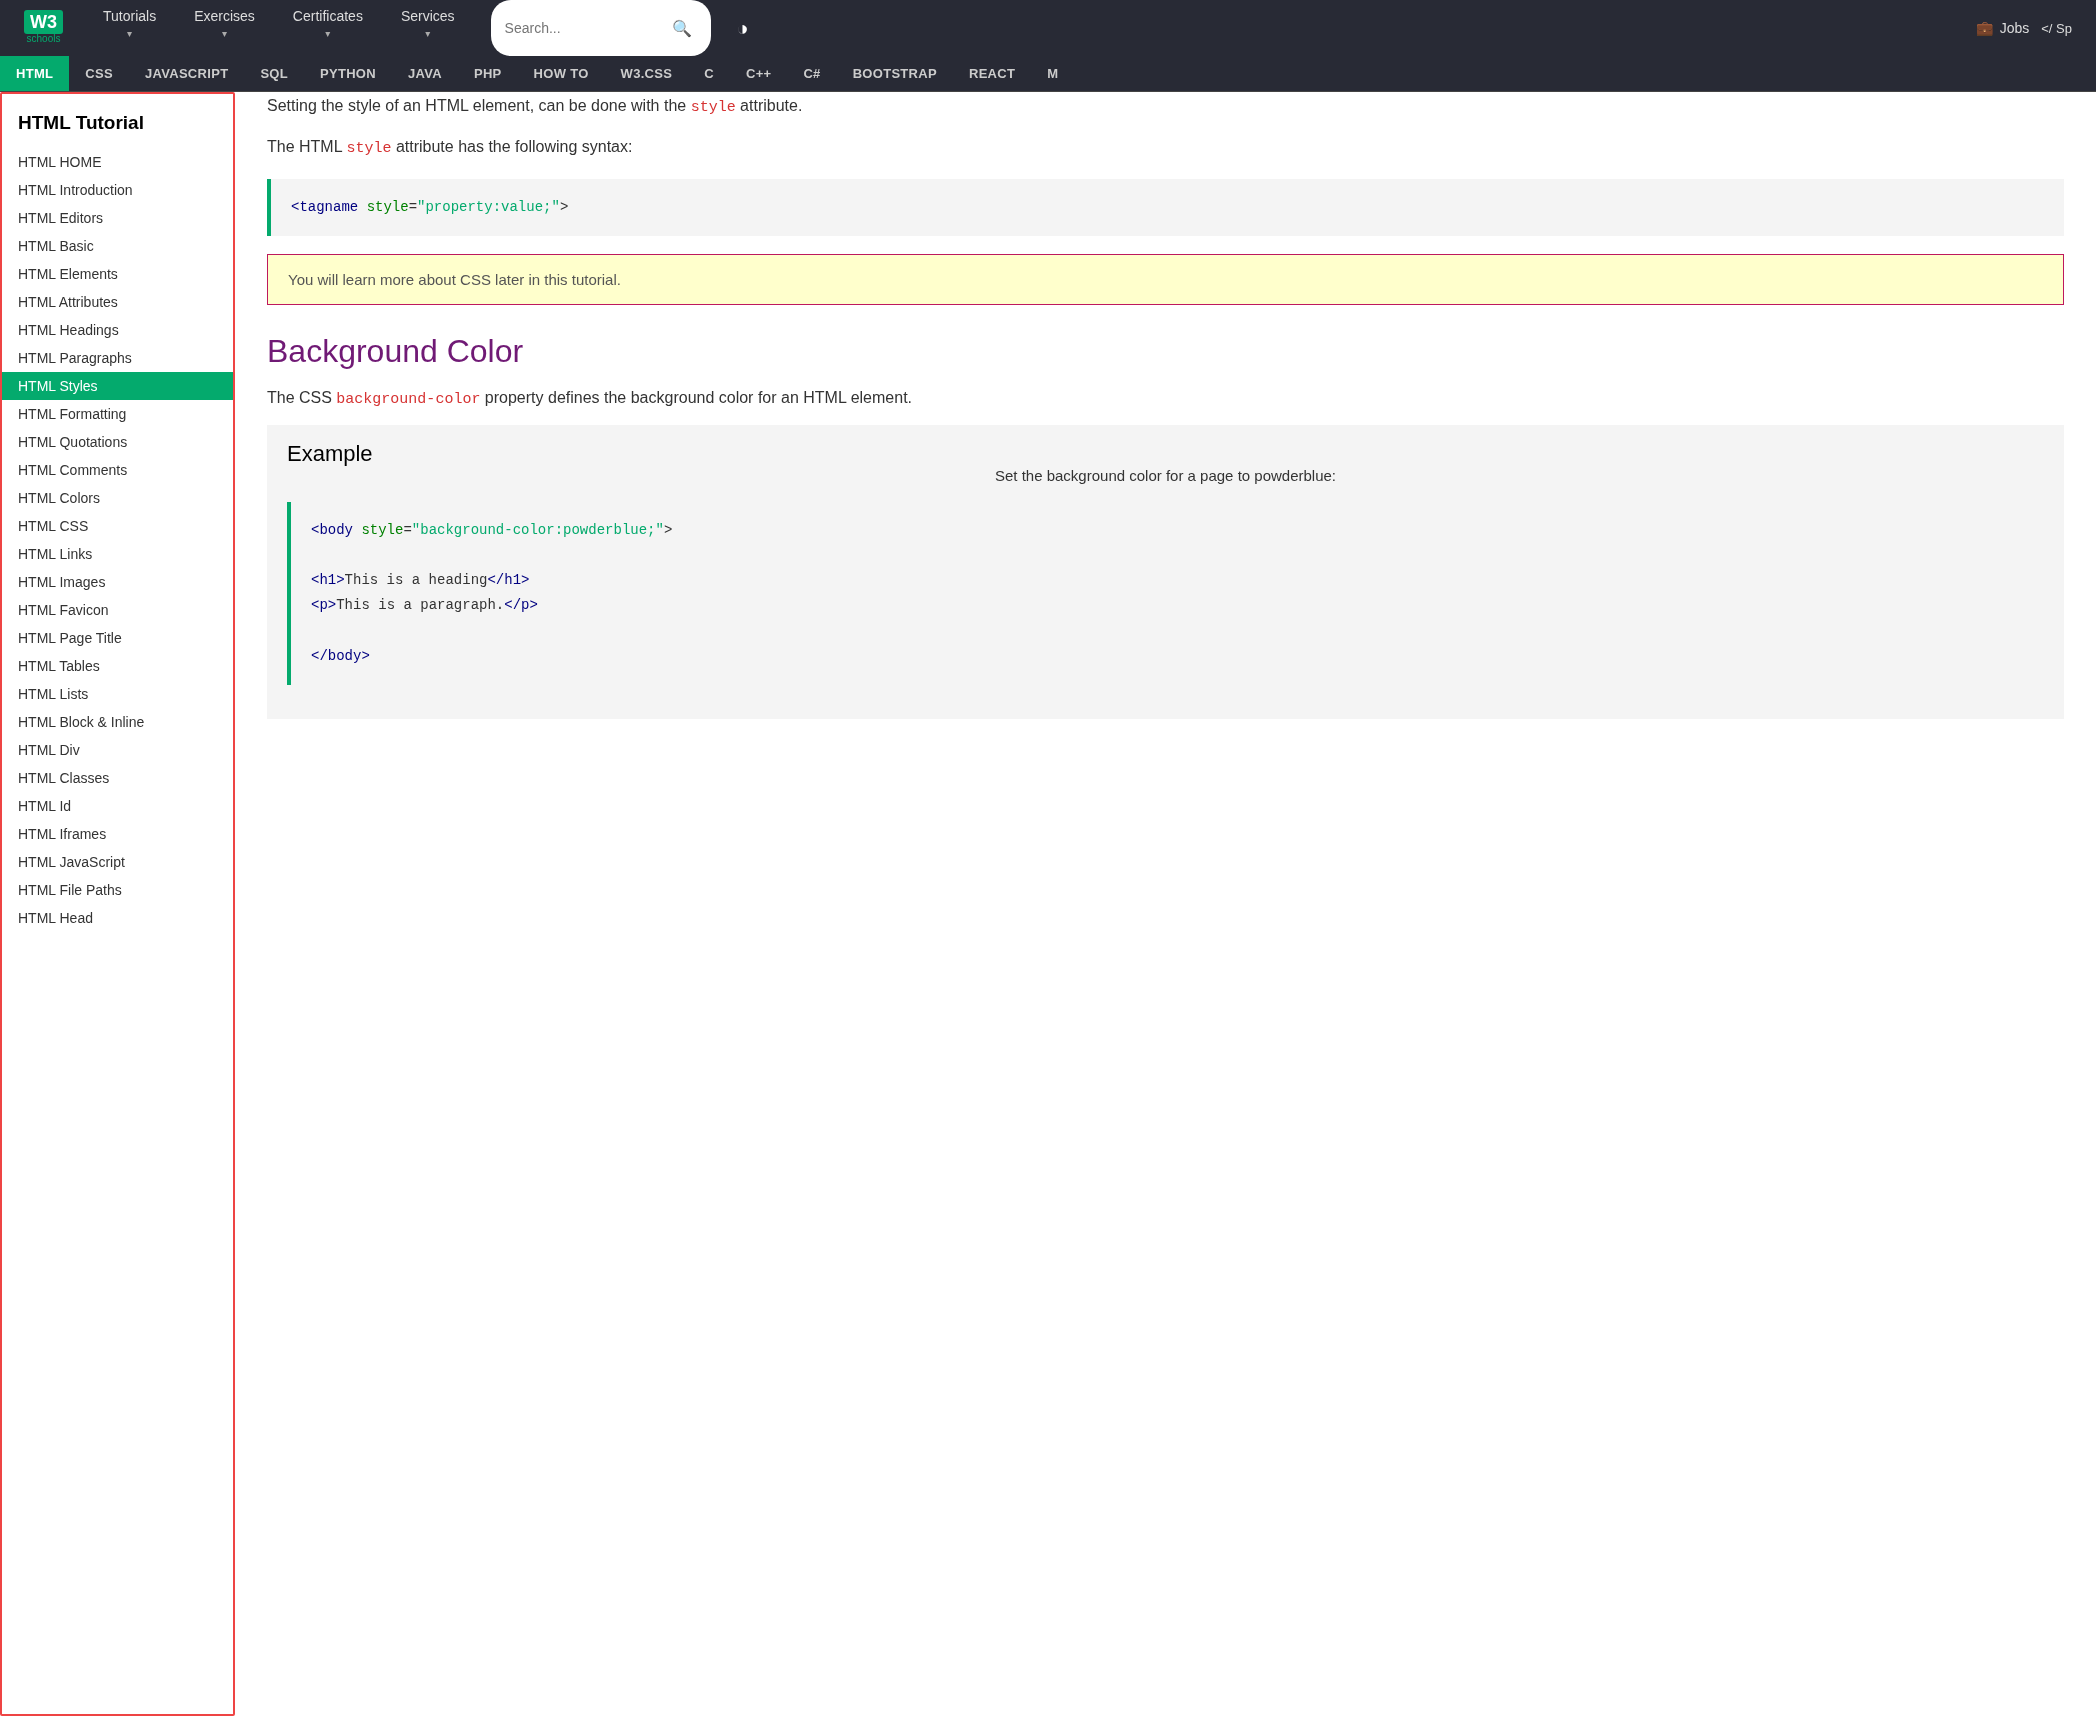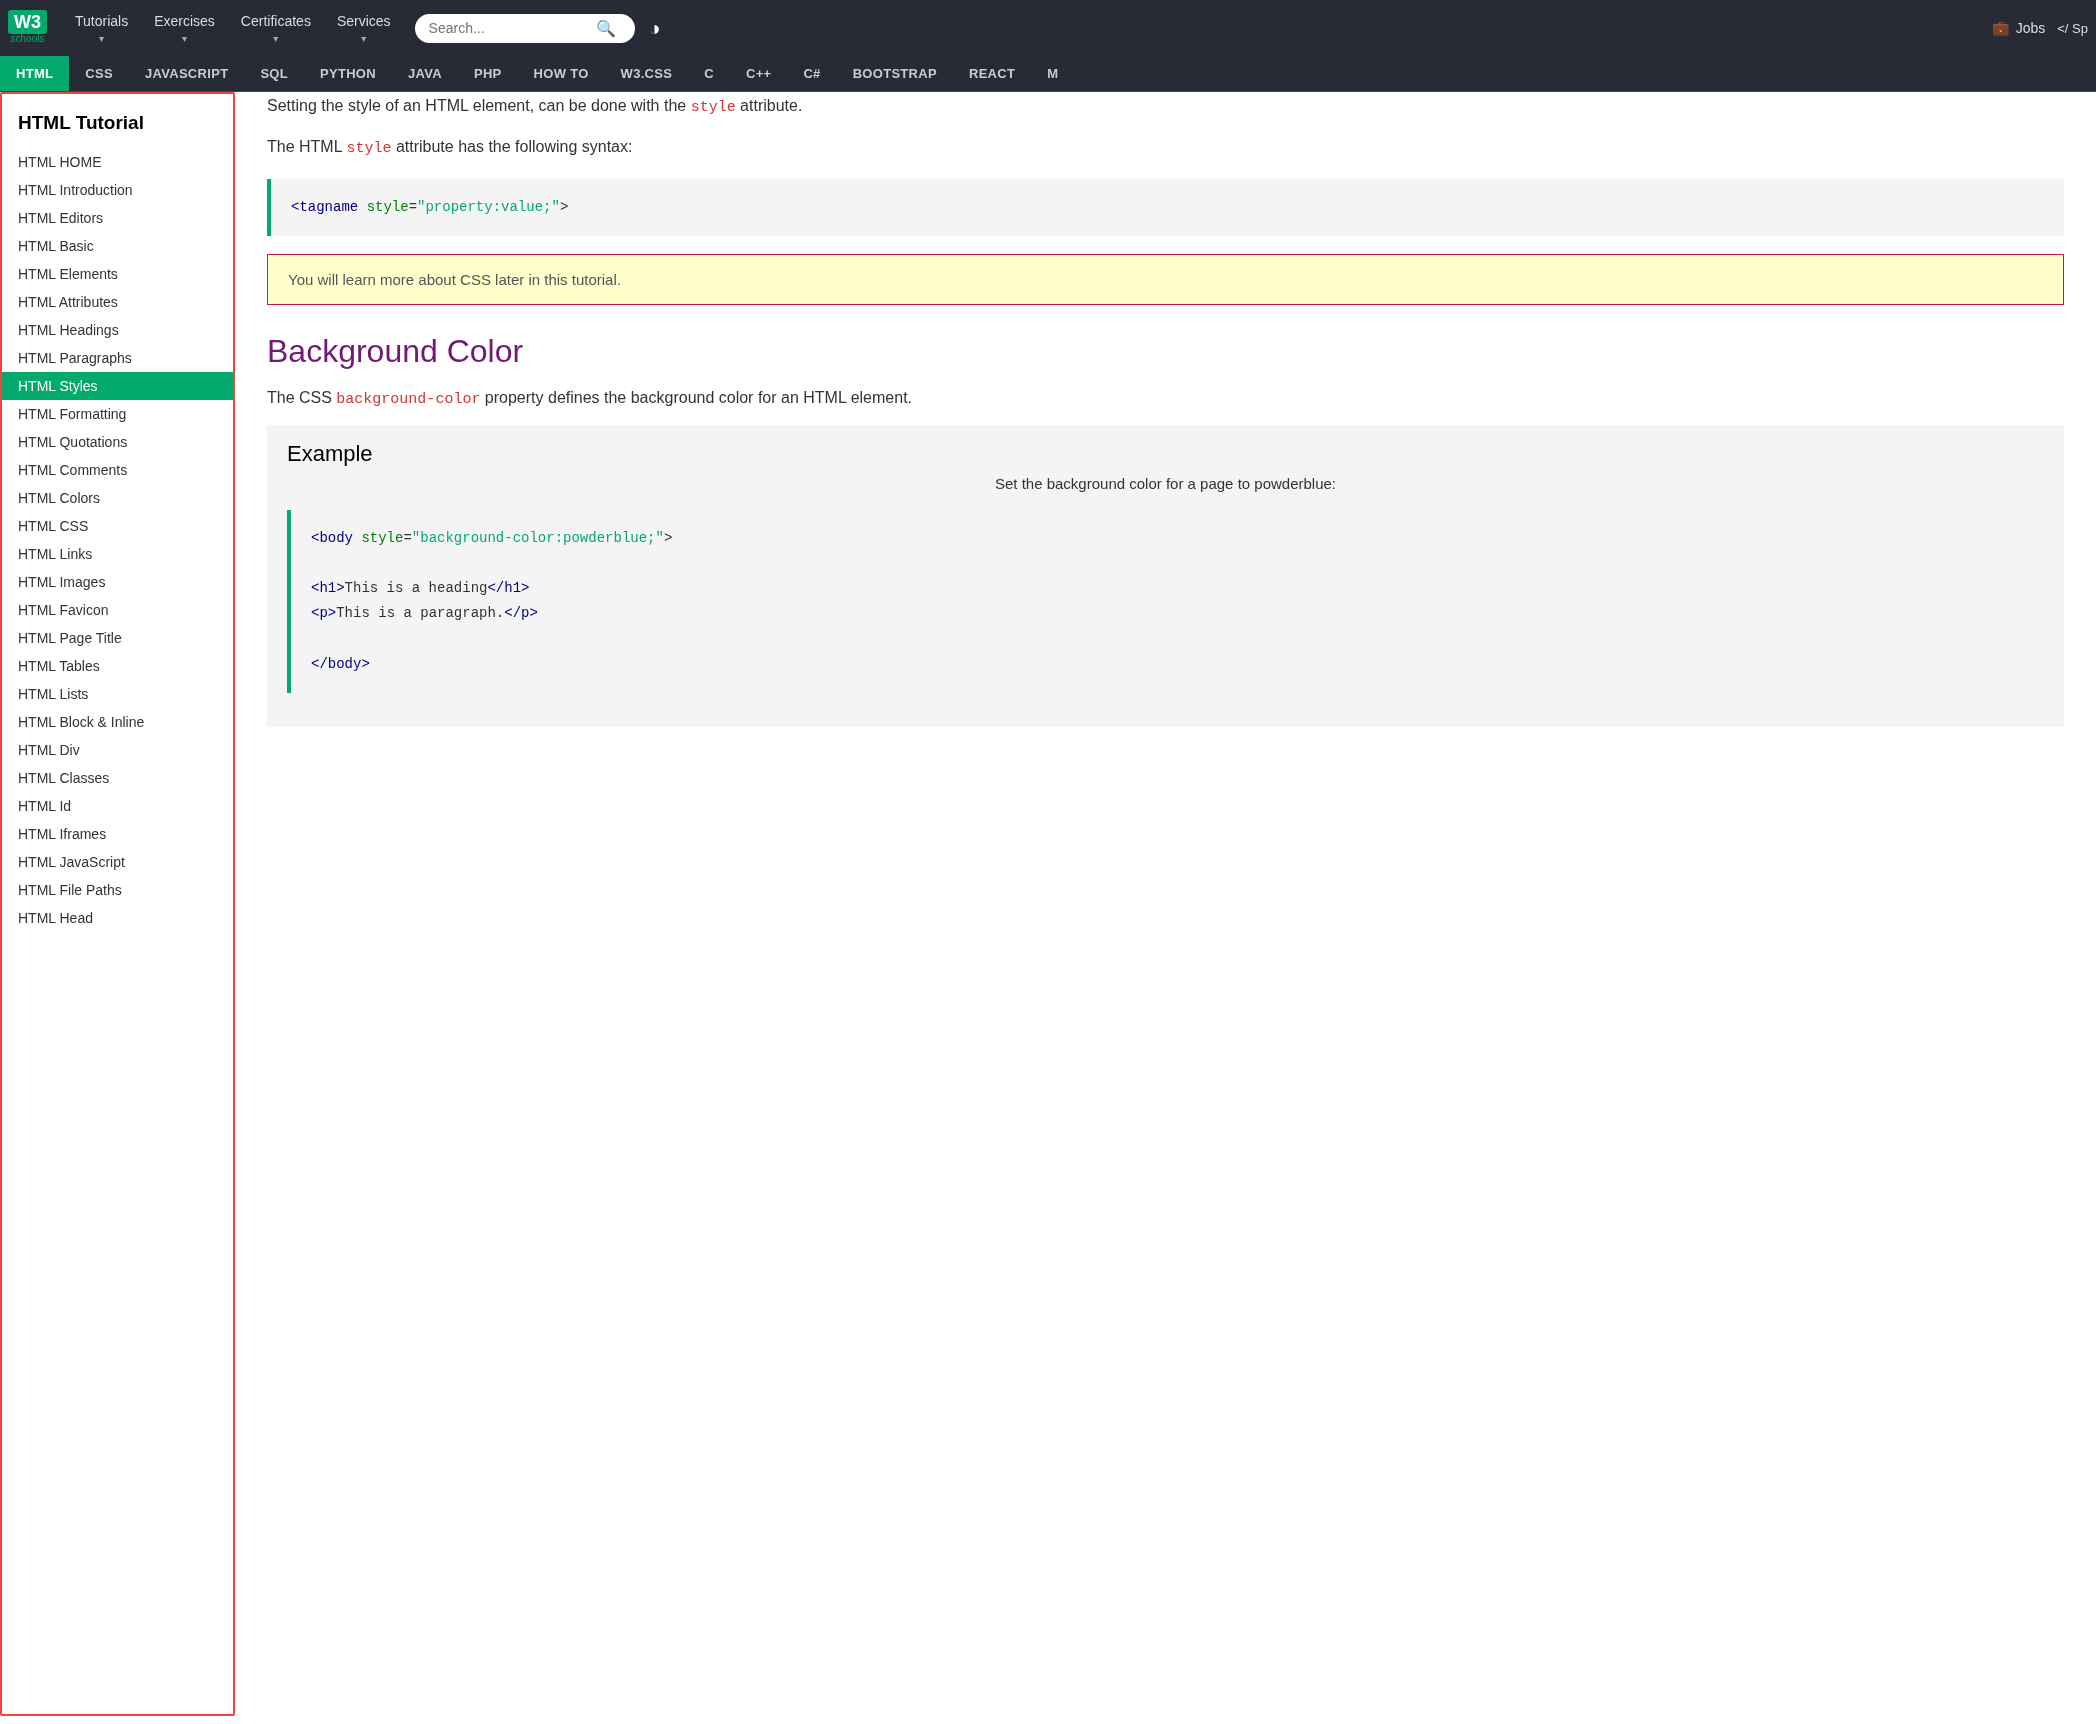--- a/index.html
+++ b/index.html
@@ -2,24 +2,23 @@
 <html><head>
   <meta charset="utf-8">
   <style>
     * { margin: 0; padding: 0; box-sizing: border-box; }
     body { font-family: 'Segoe UI', Arial, sans-serif; font-size: 15px; color: #333; background: #fff; }
 
     
     .top-nav {
       background: #282A35;
       display: flex;
-      align-items: center;
-      padding: 0 8px;
+      padding: 0 24px;
       height: 56px;
-      gap: 6px;
+      gap: 18px;
     }
     .logo {
       display: flex;
       align-items: center;
       margin-right: 12px;
     }
     .logo-box {
       background: #04AA6D;
       color: white;
       font-weight: 900;
@@ -200,21 +199,20 @@
     }
 
     .example-box {
       background: #f4f4f4;
       padding: 16px 20px;
       margin: 0 0 0 0;
     }
     .example-title {
       font-size: 22px;
       font-weight: normal;
-      margin-bottom: 8px;
       color: #000;
     }
     .example-subtitle {
       font-size: 15px;
       color: #333;
       margin-bottom: 10px;
       text-align: center;
     }
 
     .bold-term { font-weight: bold; font-style: italic; }

